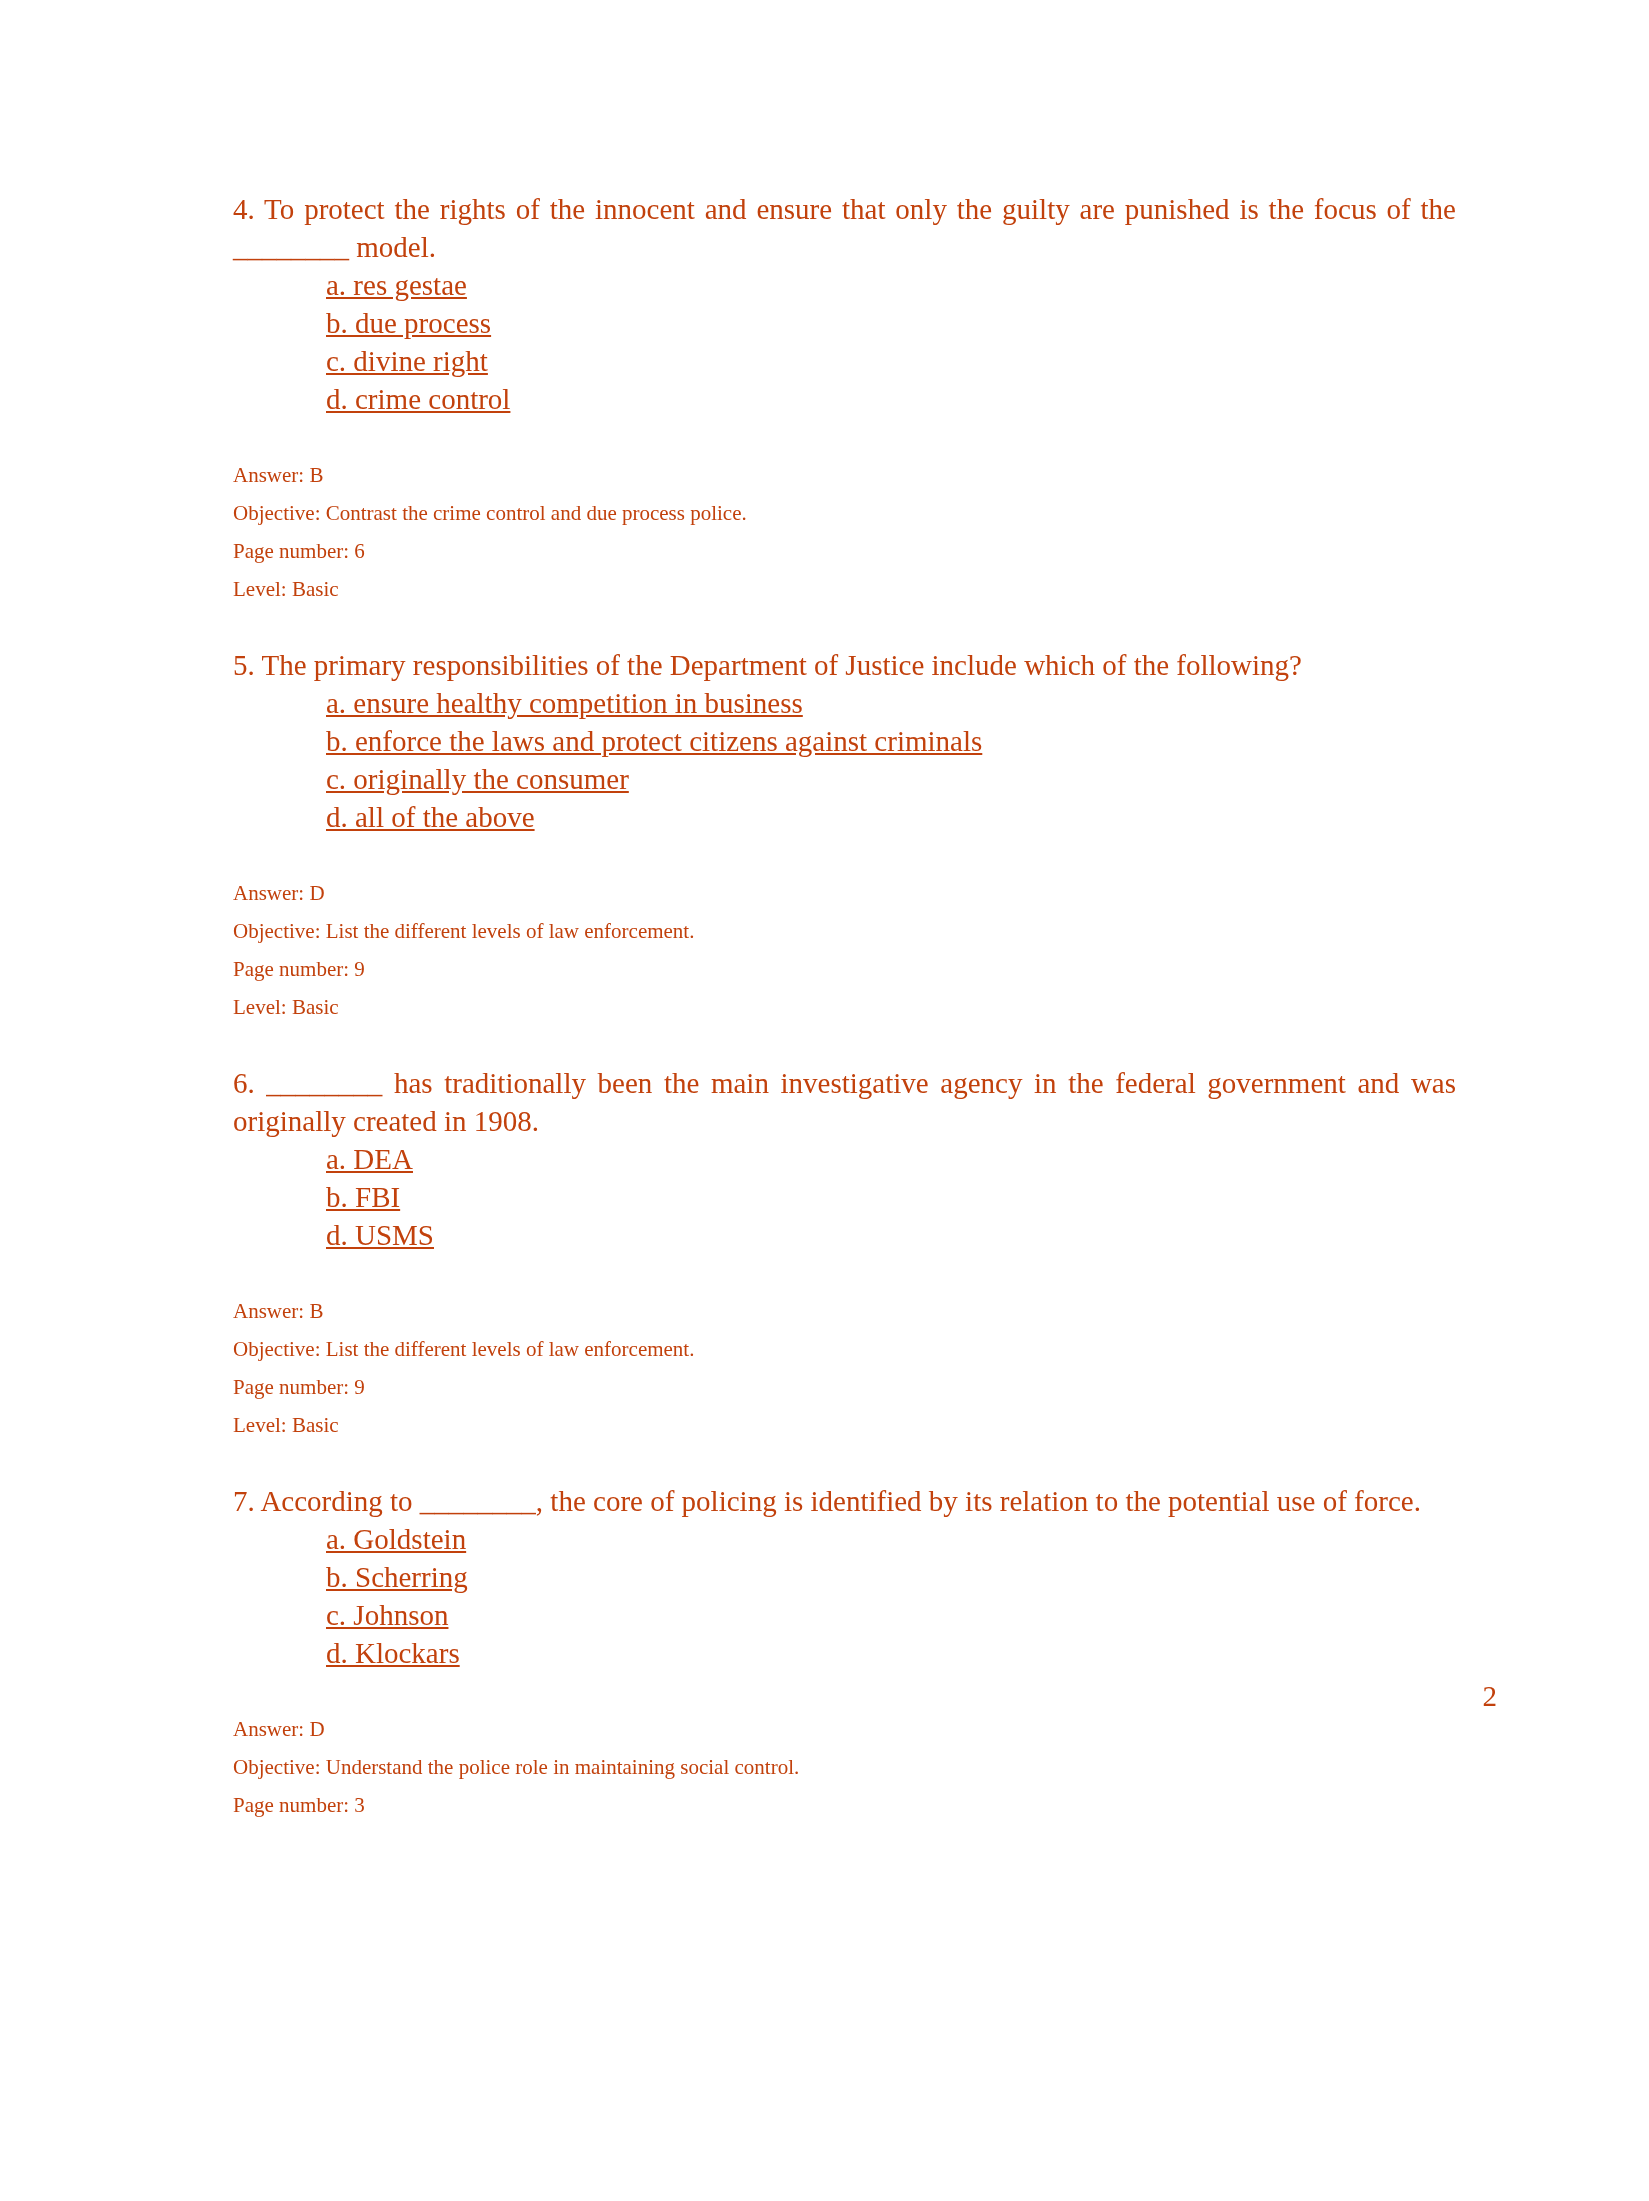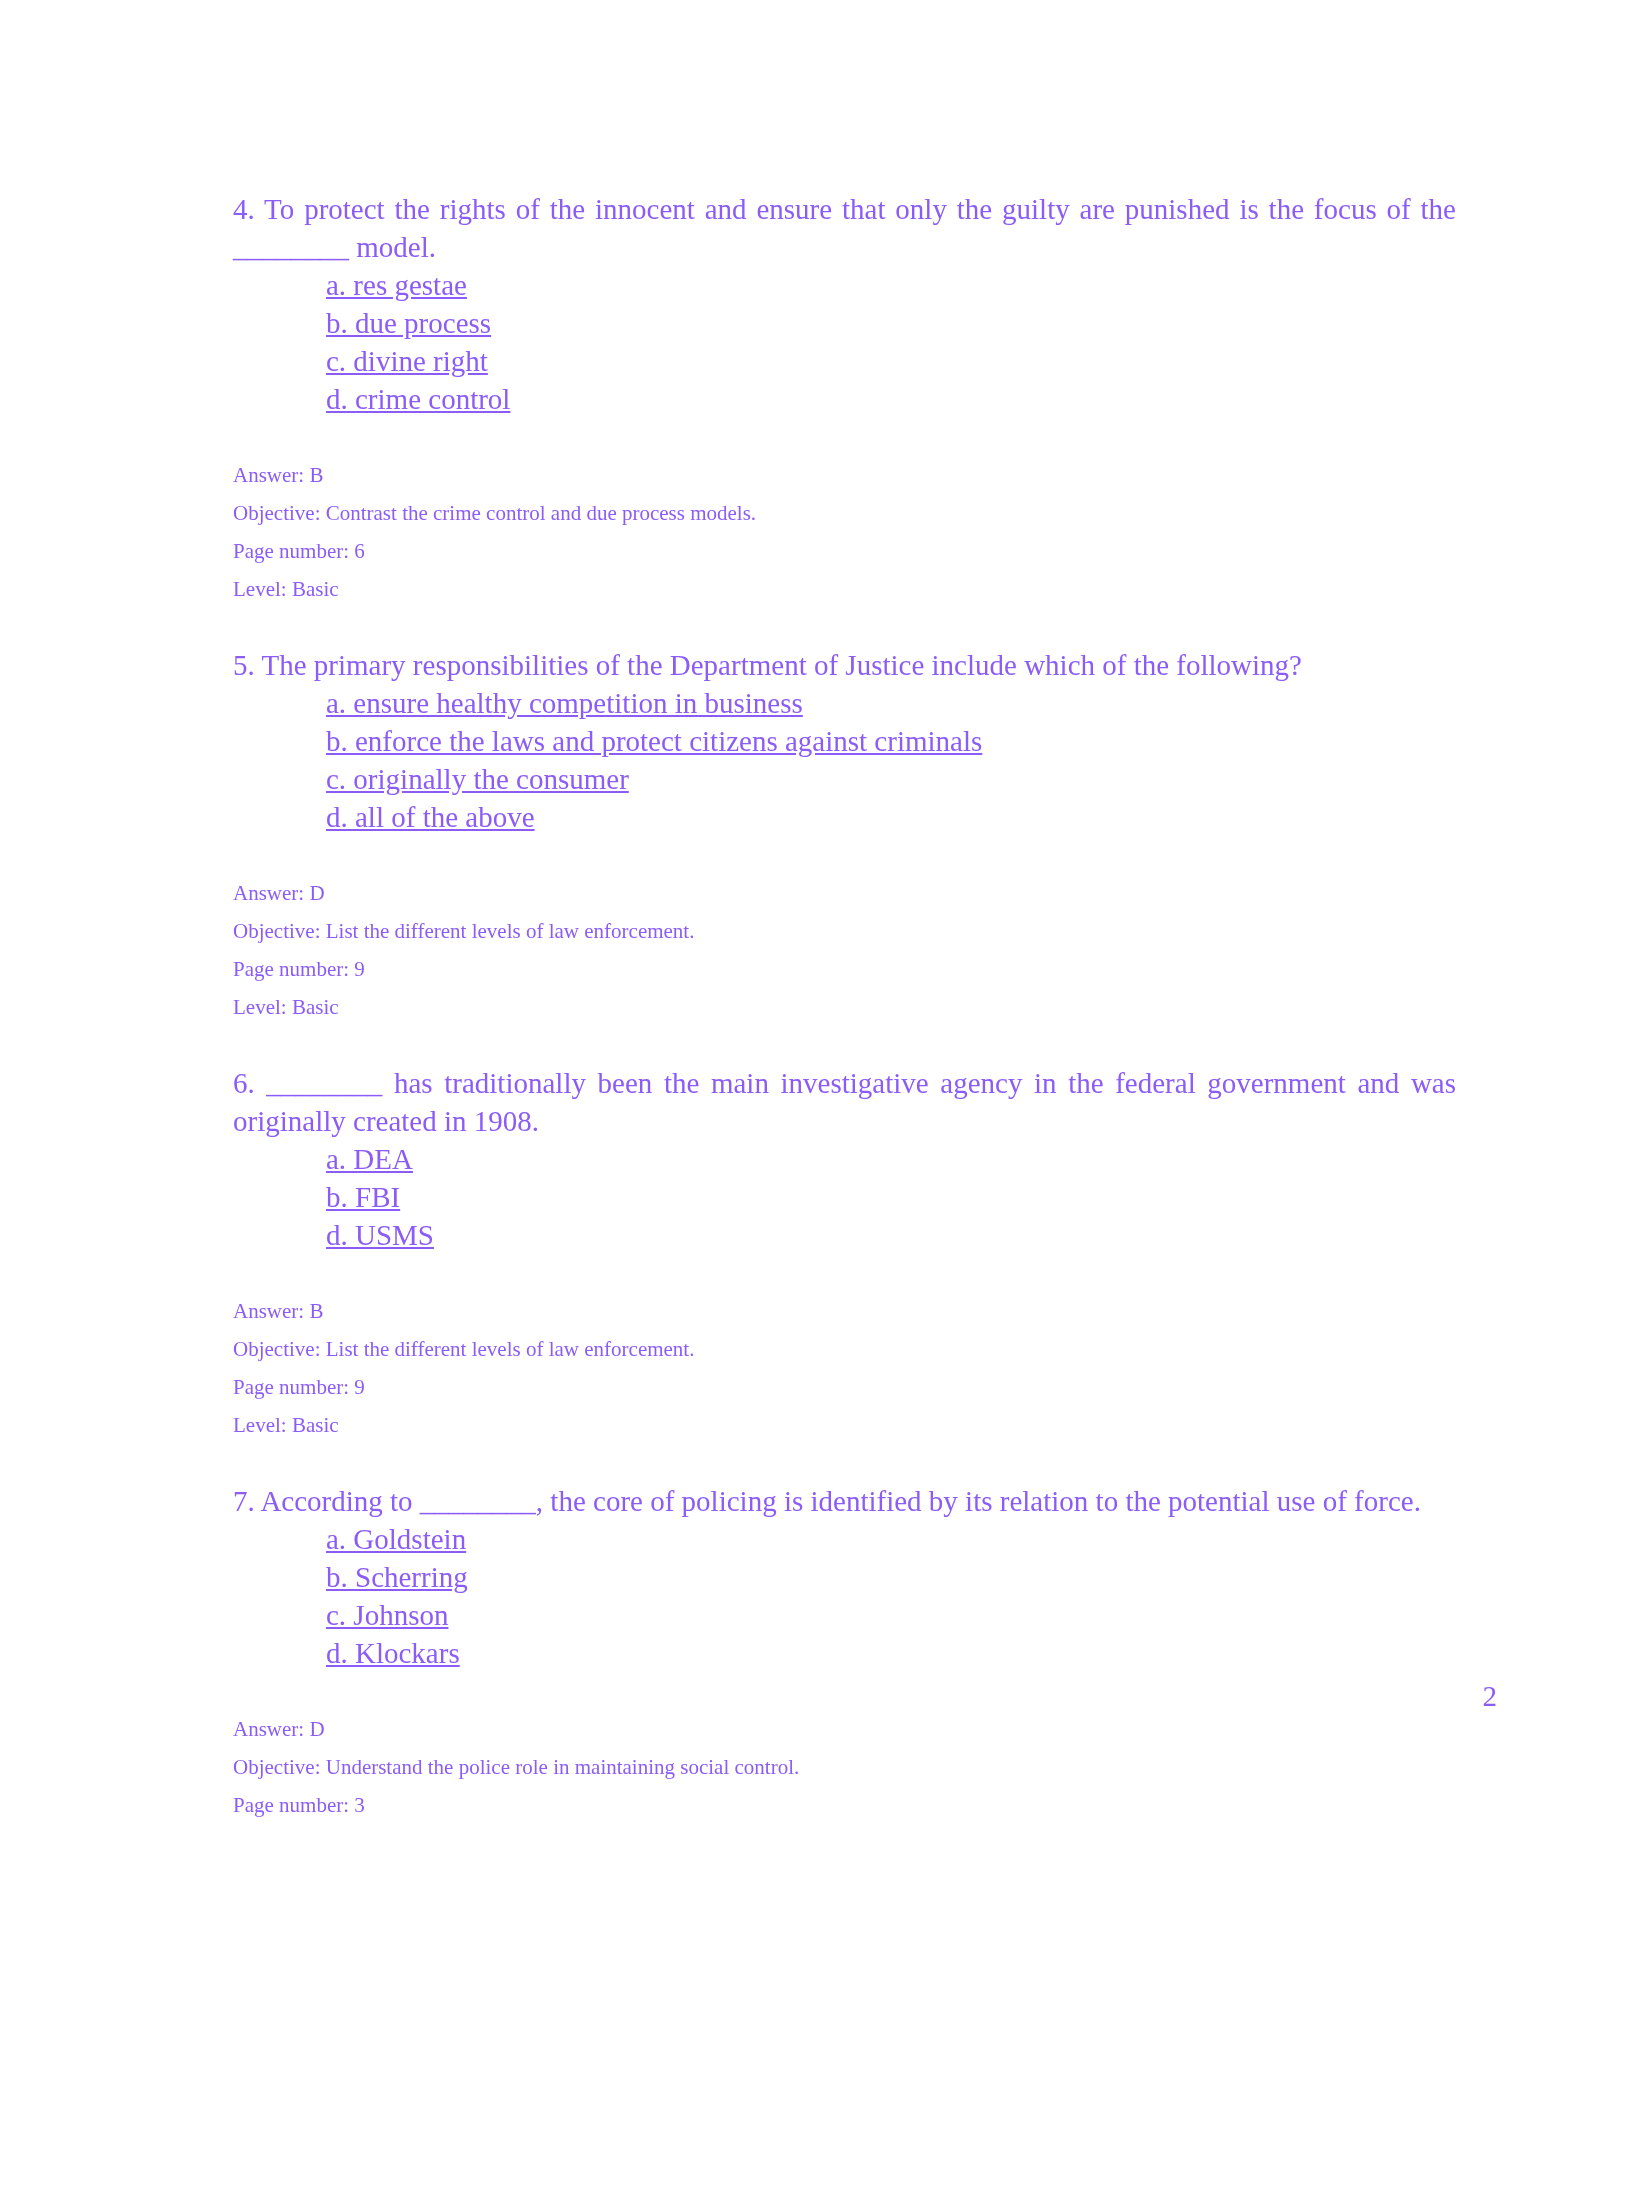--- a/index.html
+++ b/index.html
@@ -7,21 +7,21 @@
     padding: 0;
     background: #ffffff;
   }
   .page {
     position: relative;
     width: 1650px;
     height: 1830px;
     background: #ffffff;
     box-sizing: border-box;
     font-family: "Liberation Serif", "DejaVu Serif", serif;
-    color: #8b5cf6;
+    color: #c2410c;
     overflow: hidden;
   }
   .content {
     position: absolute;
     left: 233px;
     top: 190px;
     width: 1223px;
   }
   .qblock {
     margin-bottom: 0;
@@ -81,21 +81,21 @@
       <p class="qstem">4. To protect the rights of the innocent and ensure that only the guilty are punished is the focus of the ________ model.</p>
       <ul class="options">
         <li class="option">a. res gestae</li>
         <li class="option">b. due process</li>
         <li class="option">c. divine right</li>
         <li class="option">d. crime control</li>
       </ul>
       <div class="spacer"></div>
       <div class="meta">
         <p class="meta-line">Answer: B</p>
-        <p class="meta-line">Objective: Contrast the crime control and due process models.</p>
+        <p class="meta-line">Objective: Contrast the crime control and due process police.</p>
         <p class="meta-line">Page number: 6</p>
         <p class="meta-line">Level: Basic</p>
       </div>
       <div class="spacer"></div>
     </div>
 
     <div class="qblock">
       <p class="qstem nojustify">5. The primary responsibilities of the Department of Justice include which of the following?</p>
       <ul class="options">
         <li class="option">a. ensure healthy competition in business</li>

